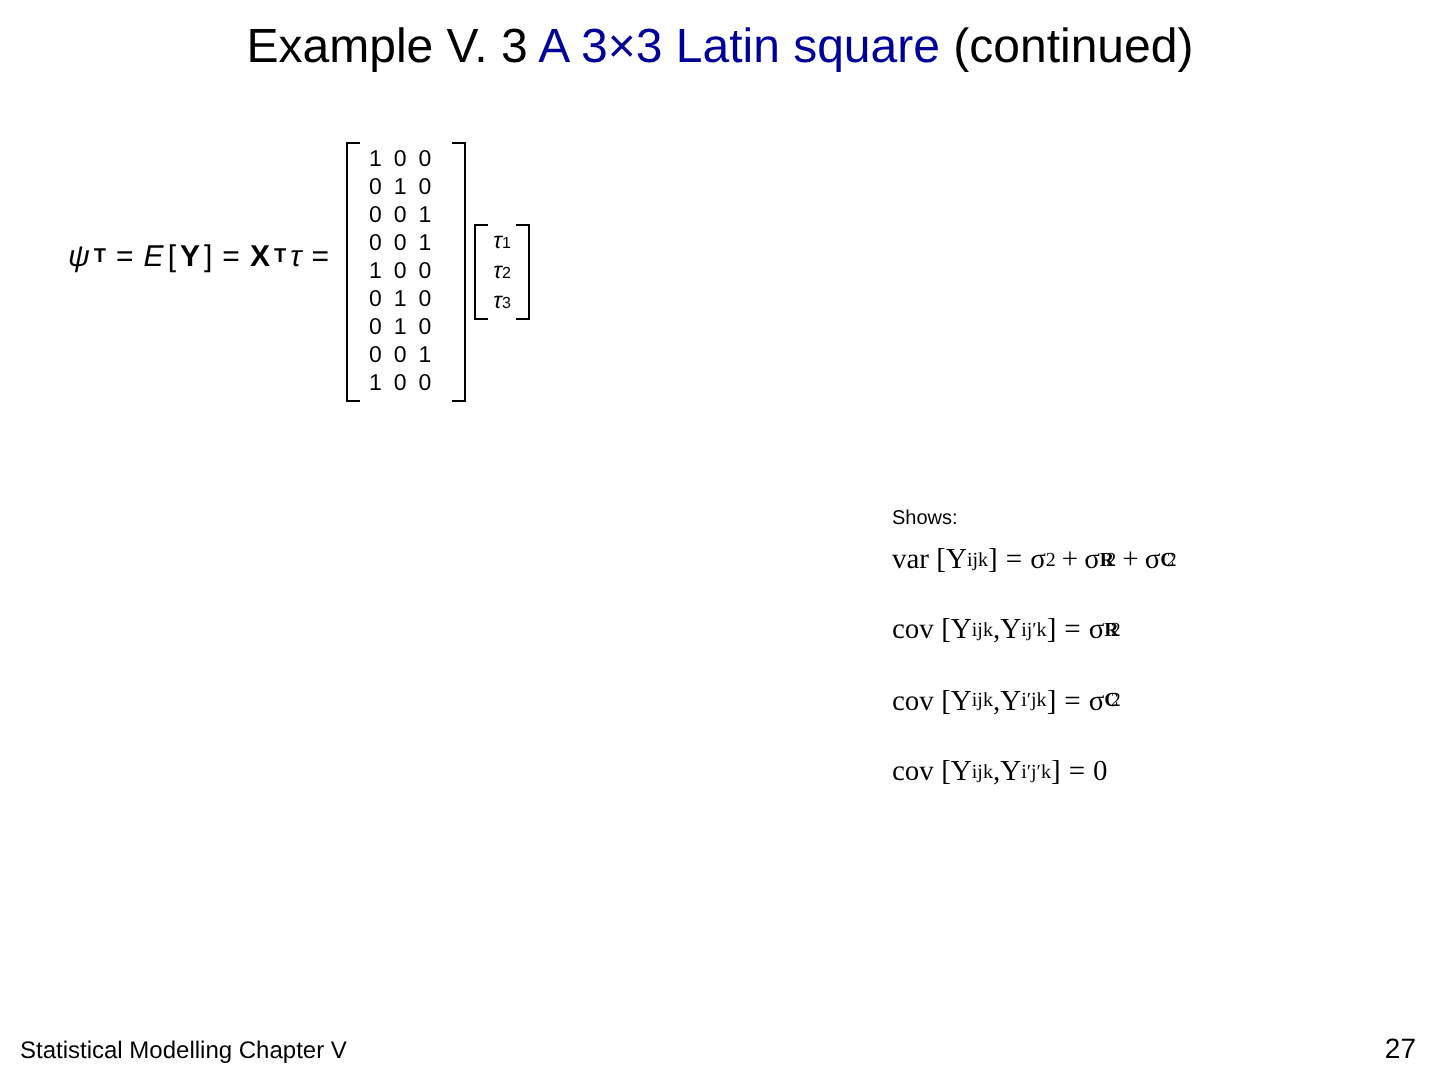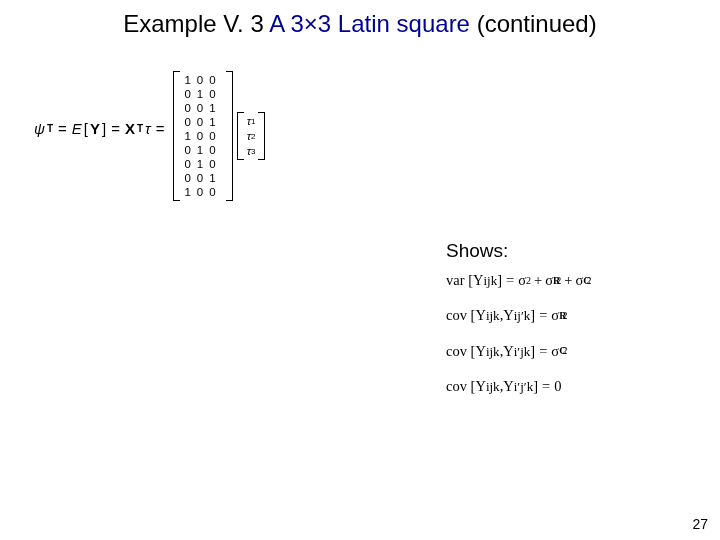--- a/index.html
+++ b/index.html
@@ -73,40 +73,40 @@
   .vec {
     display: inline-block;
     padding: 2px 3px;
     font-size: 11.5px;
     line-height: 15px;
   }
   .vec .entry { display:flex; align-items:center; }
   .vec .tau-sub { font-size: 8px; }
   .shows-label {
     position: absolute;
-    top: 240px;
+    top: 254px;
     left: 446px;
-    font-size: 19px;
+    font-size: 10px;
   }
   .formulas {
     position: absolute;
     top: 272px;
     left: 446px;
     font-size: 14.5px;
     line-height: 1.2;
     font-family: Liberation Serif, serif;
   }
   .formulas .frow {
     margin-bottom: 18px;
     display: flex;
     align-items: center;
     white-space: nowrap;
   }
   .formulas .sq { display:inline-flex; align-items:center; }
-  .formulas .sub2 { font-size: 13px; vertical-align: sub; }
+  .formulas .sub2 { font-size: 10px; vertical-align: sub; }
   .formulas .sup2 { font-size: 10px; vertical-align: super; }
   .formulas .subbold { font-size: 10px; vertical-align: sub; font-weight: bold; }
   .footer-left {
     position: absolute;
     bottom: 8px;
     left: 10px;
     font-size: 12px;
   }
   .footer-right {
     position: absolute;
@@ -219,15 +219,16 @@
 
     <div class="frow">
       <span>cov</span>
       <span class="sq"> [<span class="ital">Y</span><span class="sub2 ital">ijk</span>,<span class="ital">Y</span><span class="sub2 ital">i′j′k</span>]</span>
       <span style="margin:0 4px;">=</span>
       <span>0</span>
     </div>
 
   </div>
 
+  <div class="footer-left">Statistical Modelling   Chapter V</div>
   <div class="footer-right">27</div>
 
 </div>
 
 </body></html>

